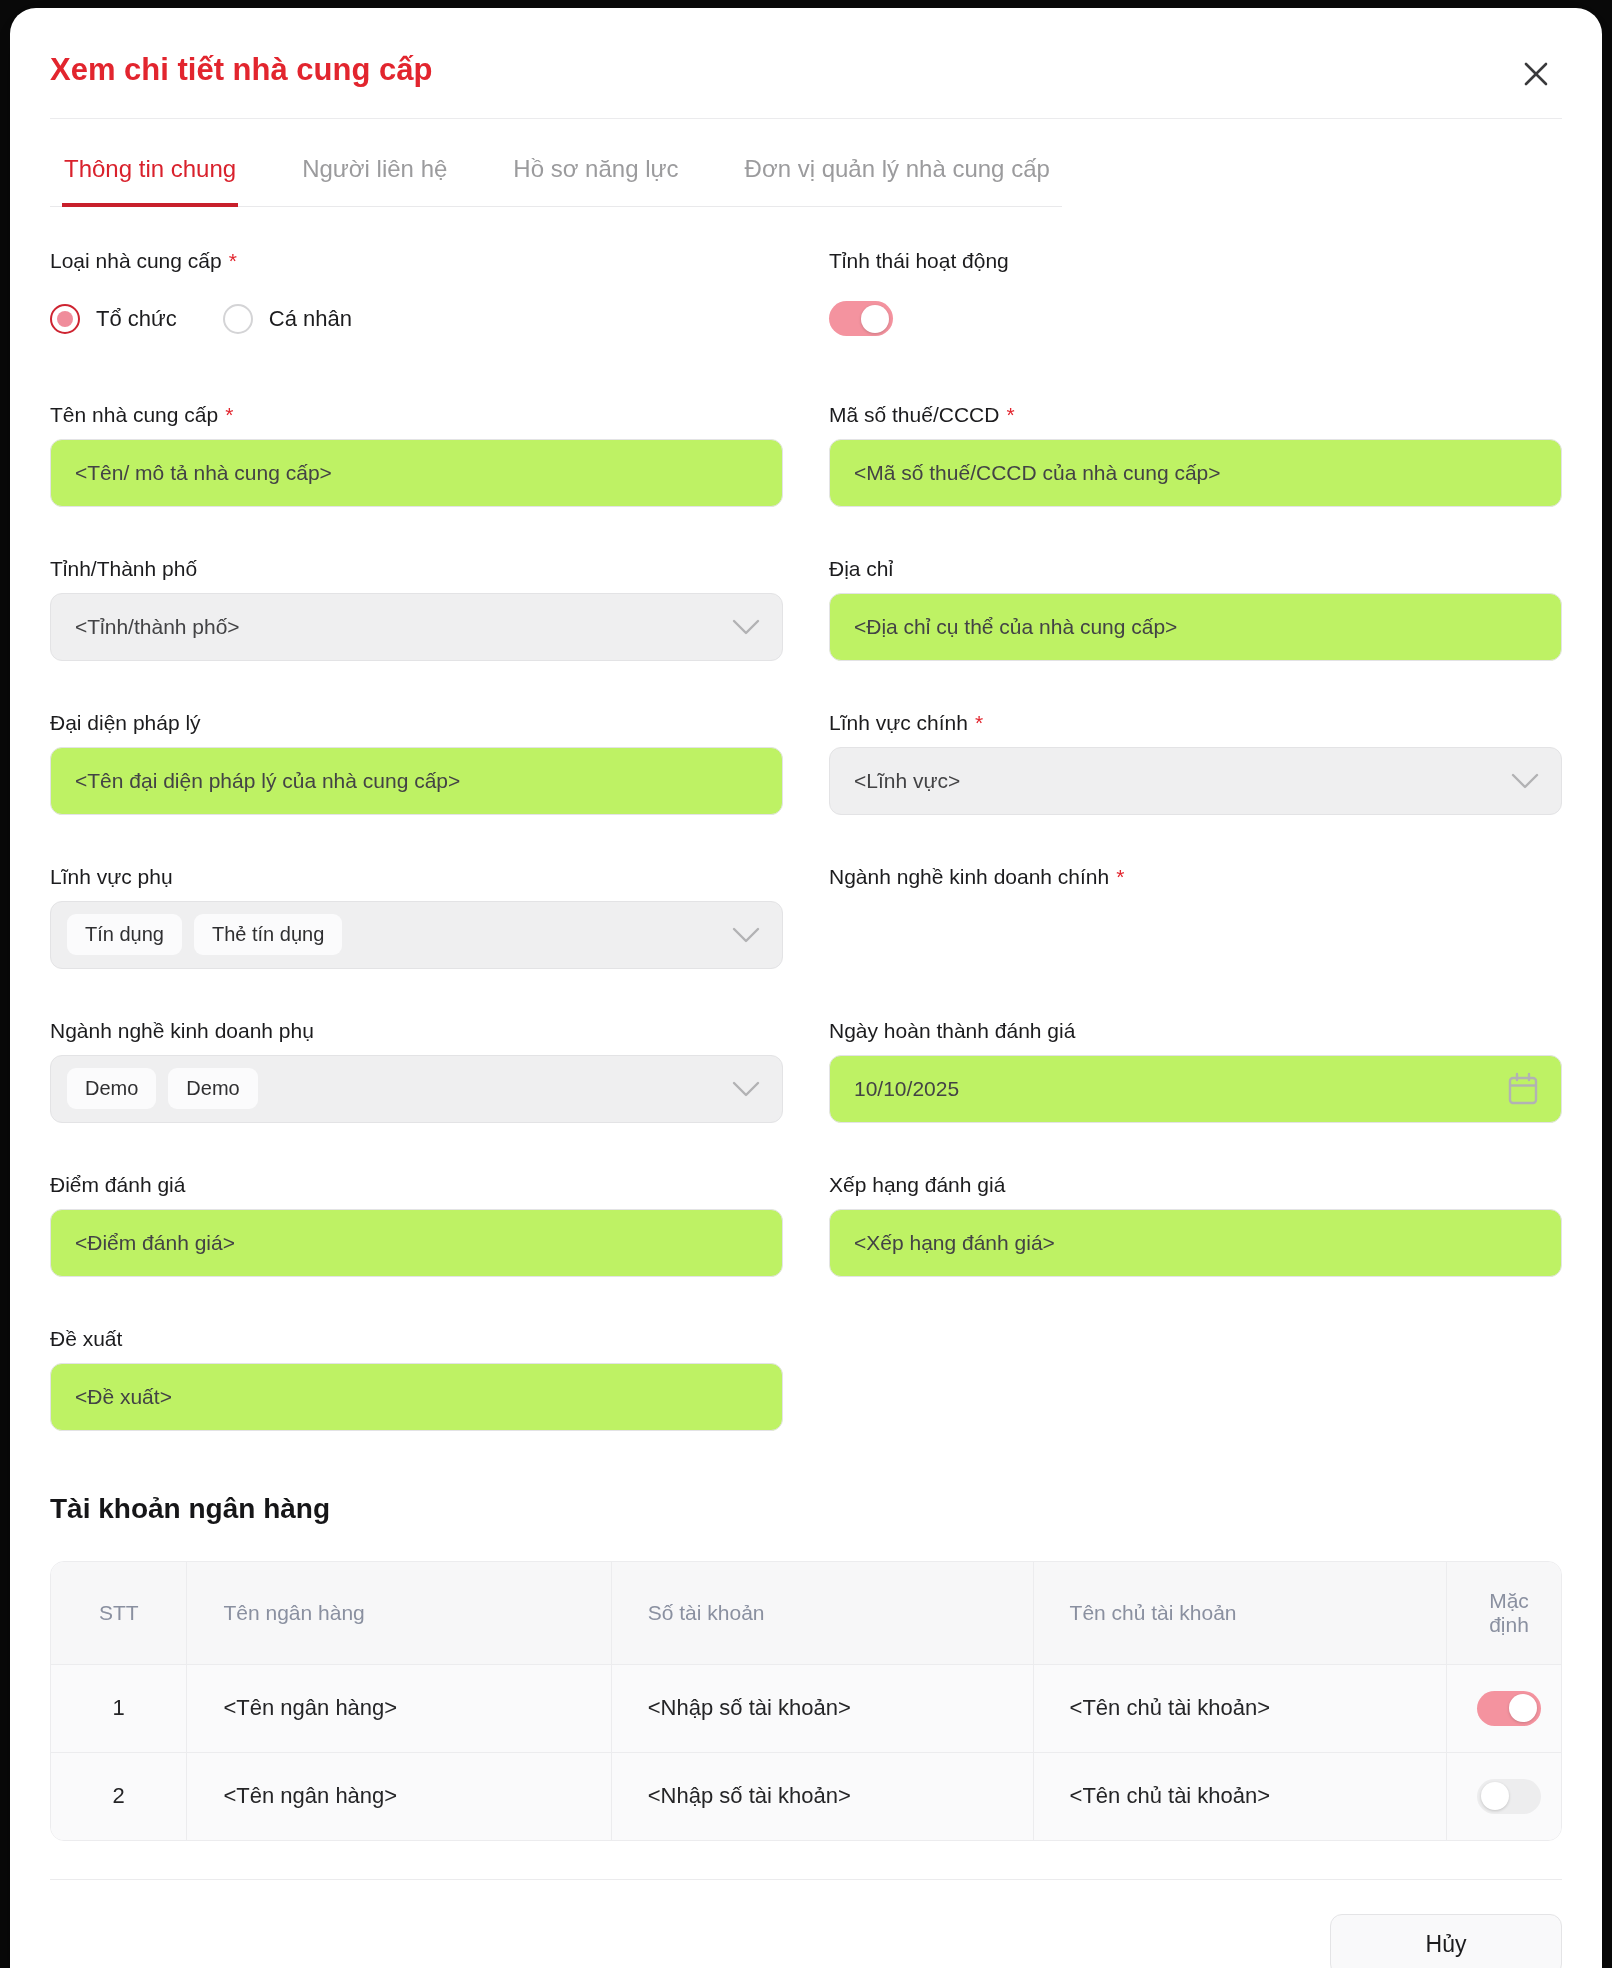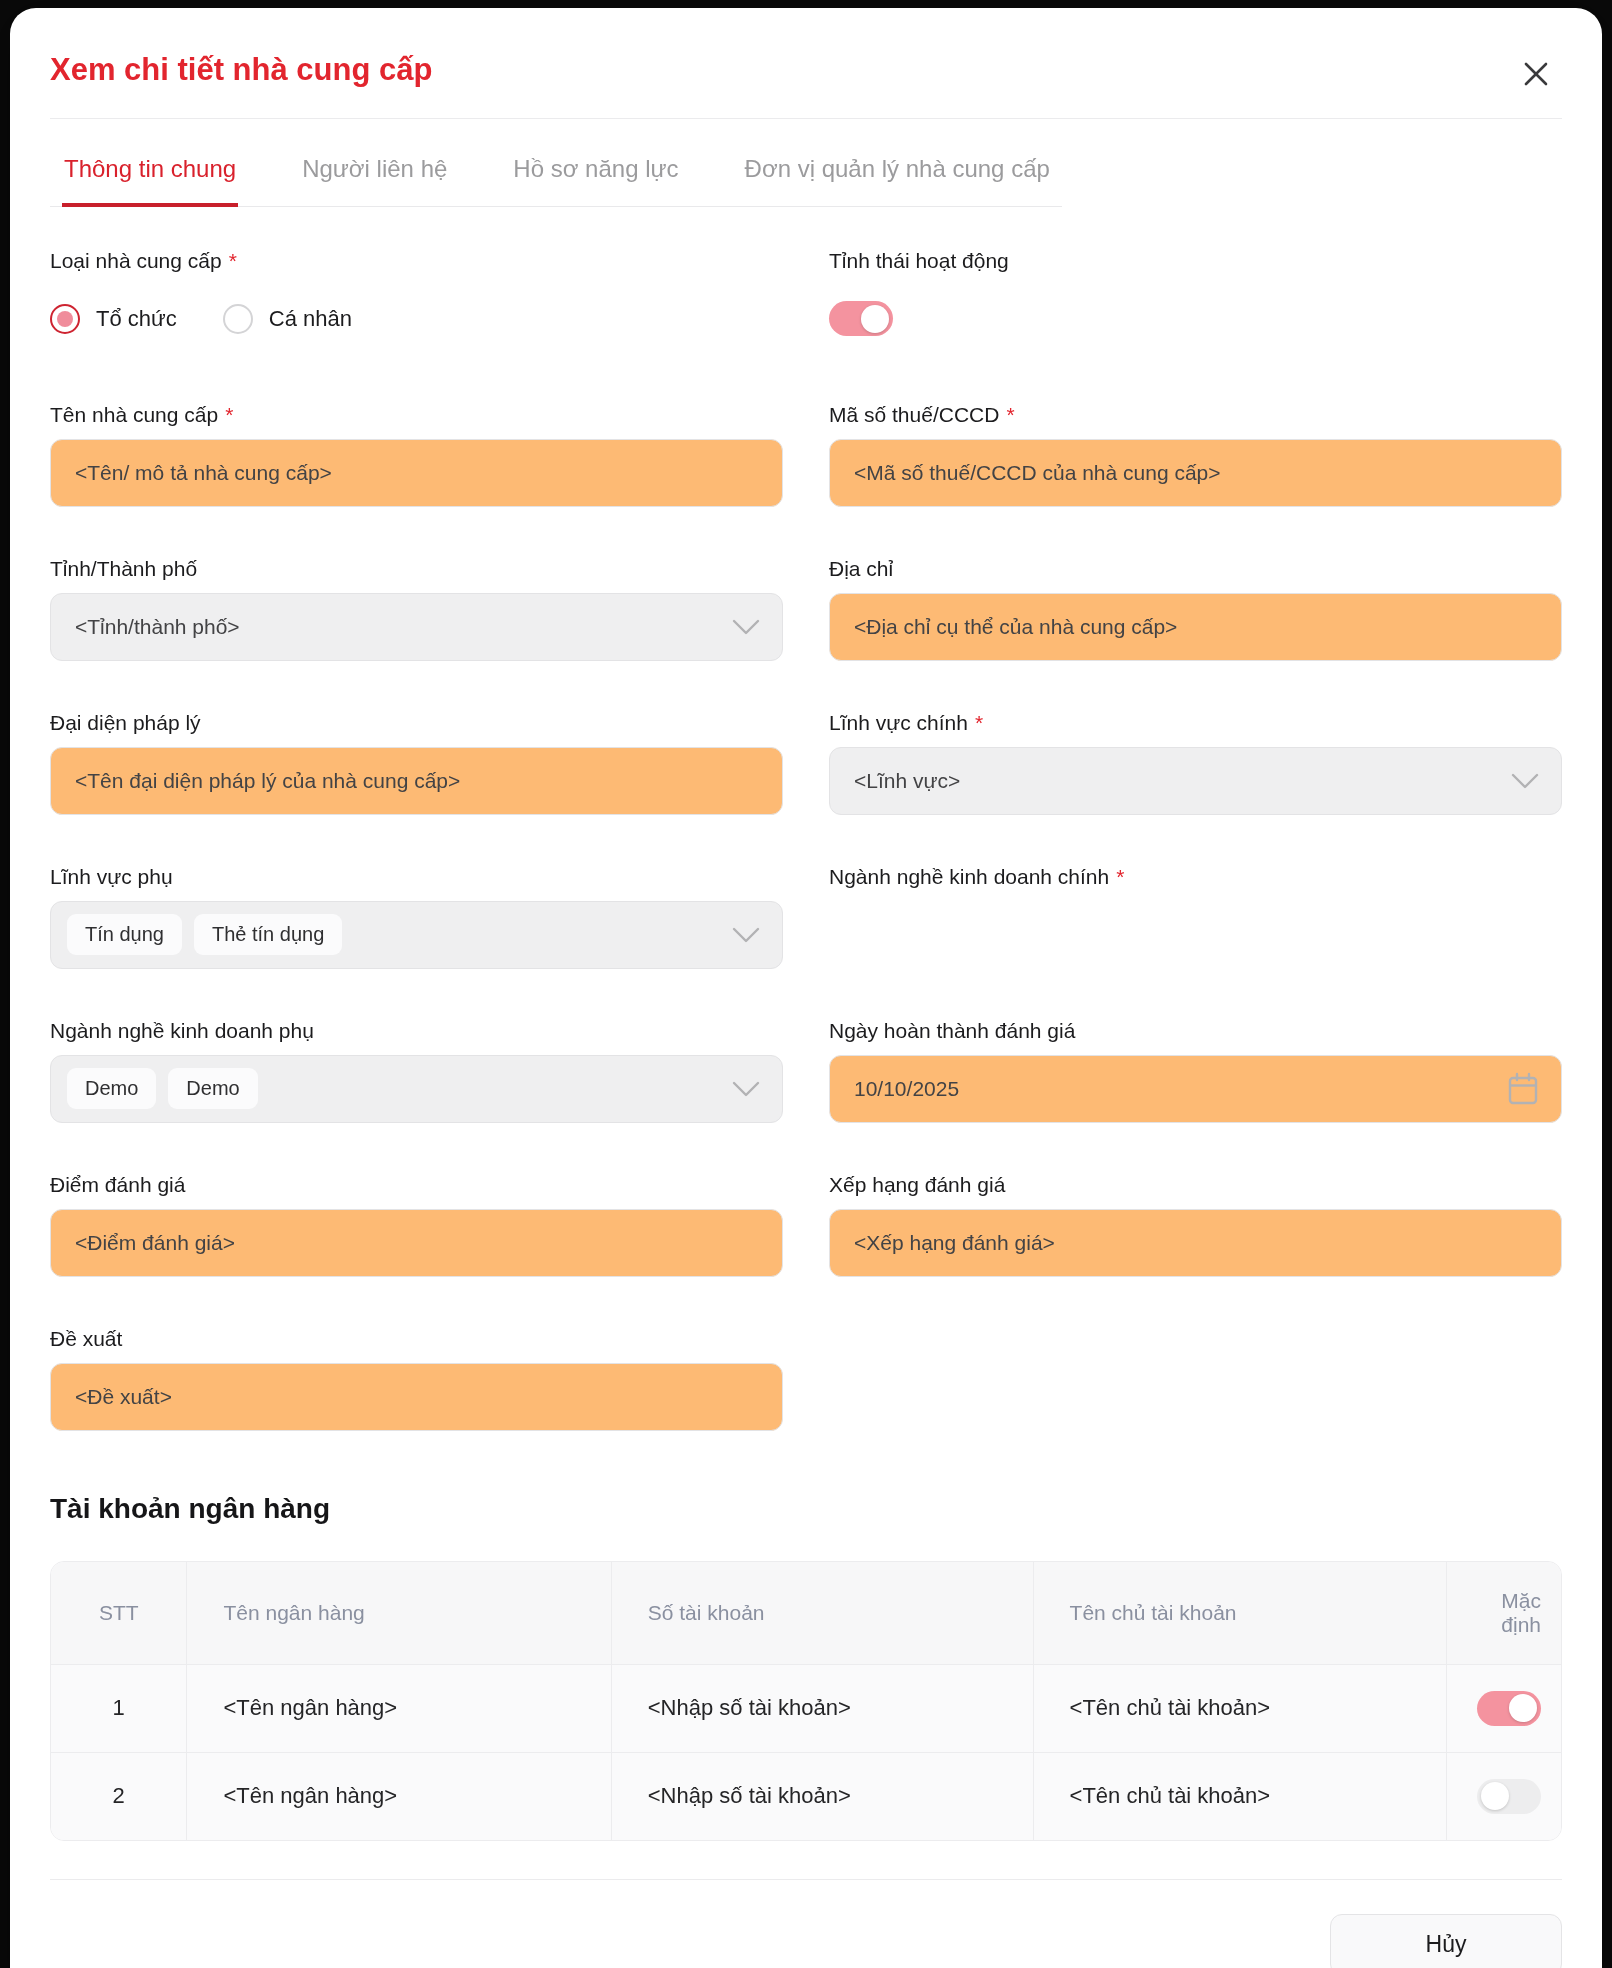--- a/index.html
+++ b/index.html
@@ -18,21 +18,21 @@
   .tabs{display:inline-flex;gap:62px;margin-top:30px;border-bottom:1px solid #e9e9eb;padding:0 10px 0 12px;}
   .tab{font-size:24px;color:#9b9b9d;padding:6px 2px 20px 2px;border-bottom:4px solid transparent;
     margin-bottom:-1px;cursor:pointer;white-space:nowrap;}
   .tab.active{color:#D9212C;border-bottom-color:#C81F2B;font-weight:400;}
   
   .form{display:grid;grid-template-columns:1fr 1fr;column-gap:46px;row-gap:50px;margin-top:42px;}
   .field{display:flex;flex-direction:column;}
   .lbl{font-size:21px;color:#1c1c1e;display:flex;gap:7px;align-items:baseline;margin-bottom:12px;}
   .req{color:#E2252E;}
   .control{position:relative;height:68px;}
-  .tbox{width:100%;height:68px;box-sizing:border-box;background:#fdba74;border:1px solid #e3e3e5;
+  .tbox{width:100%;height:68px;box-sizing:border-box;background:#bef264;border:1px solid #e3e3e5;
     border-radius:12px;padding:0 24px;font-size:21px;color:#434345;font-family:inherit;outline:none;}
   .tbox::placeholder{color:#434345;opacity:1;}
   .selectbox{width:100%;height:68px;box-sizing:border-box;background:#efeff0;border:1px solid #e3e3e5;
     border-radius:12px;display:flex;align-items:center;padding:0 60px 0 24px;font-size:21px;color:#434345;cursor:pointer;}
   .selectbox .chev{position:absolute;right:22px;top:50%;transform:translateY(-50%);}
   .tagrow{display:flex;gap:12px;padding-left:16px;}
   .tag{background:#fbfbfc;border-radius:9px;padding:9px 18px;font-size:20px;color:#2f2f31;white-space:nowrap;}
   .cal{position:absolute;right:22px;top:50%;transform:translateY(-50%);}
   
   .radio-row{display:flex;align-items:center;gap:46px;height:68px;}
@@ -58,21 +58,21 @@
     padding:27px 20px 27px 36px;border-bottom:1px solid #ececee;border-right:1px solid #ececee;}
   table.bank th:last-child{border-right:none;}
   table.bank td{background:#fafafb;font-size:22px;color:#252527;padding:30px 20px 30px 36px;
     border-bottom:1px solid #ececee;border-right:1px solid #ececee;}
   table.bank td:last-child{border-right:none;}
   table.bank tr:last-child td{border-bottom:none;}
   table.bank .c-stt{width:106px;text-align:center;padding-left:20px;}
   table.bank .c-bank{width:425px;}
   table.bank .c-acc{width:420px;}
   table.bank .c-holder{width:410px;}
-  table.bank .c-def{text-align:right;padding-left:30px;}
+  table.bank .c-def{text-align:center;padding-left:30px;}
   table.bank td.c-def{padding-top:26px;padding-bottom:26px;}
   
   .footer-divider{border:none;border-top:1px solid #ebebed;margin:38px 0 0 0;}
   .footer{display:flex;justify-content:flex-end;margin-top:34px;}
   .btn-cancel{background:#f9f9fa;border:1px solid #e4e4e6;border-radius:12px;min-width:232px;height:62px;
     font-size:23px;color:#1c1c1e;font-family:inherit;cursor:pointer;}
 </style>
 </head>
 <body>
 

